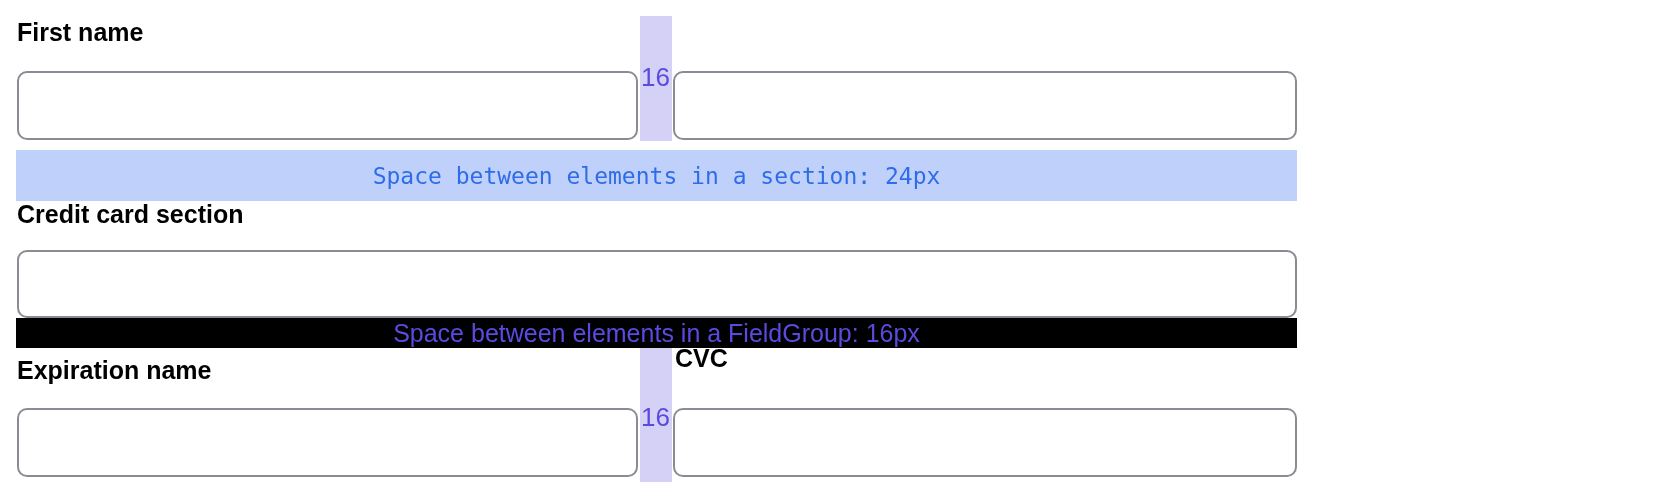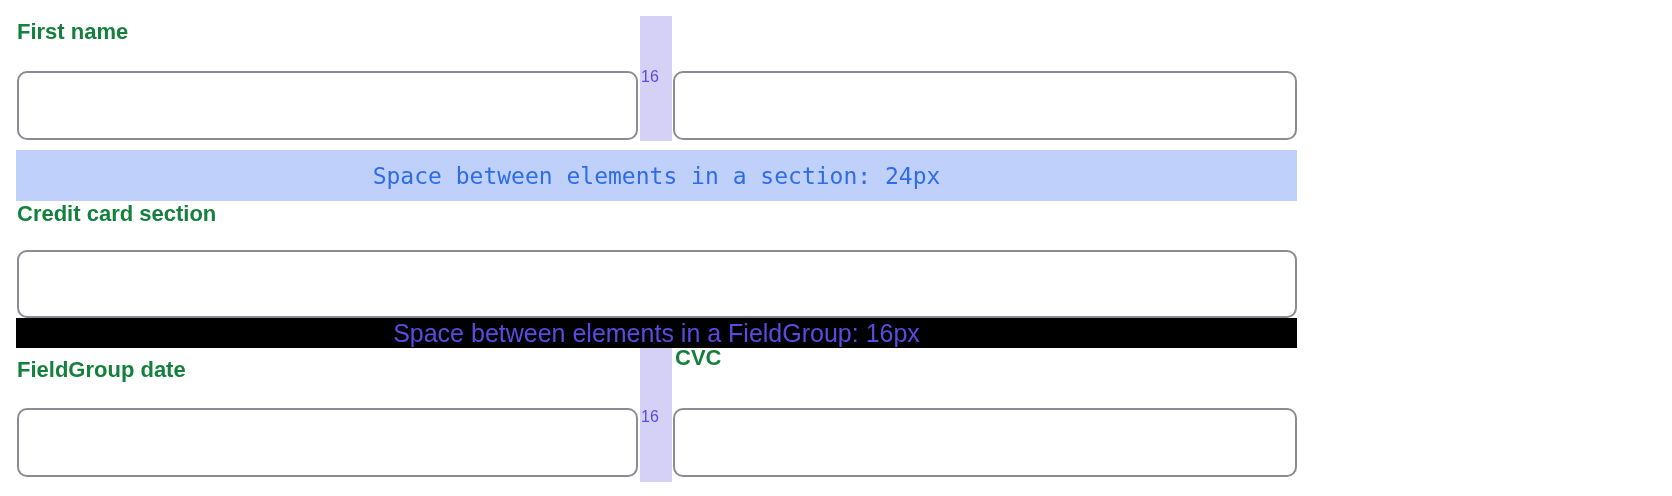--- a/index.html
+++ b/index.html
@@ -10,24 +10,24 @@
   .canvas {
     position: relative;
     width: 1672px;
     height: 496px;
     background: #ffffff;
     overflow: hidden;
     font-family: "Liberation Sans", sans-serif;
   }
   .field-label {
     position: absolute;
-    font-size: 22px;
+    font-size: 25px;
     font-weight: 600;
     line-height: 30px;
-    color: #15803d;
+    color: #000000;
     white-space: nowrap;
   }
   .text-input {
     position: absolute;
     box-sizing: border-box;
     border: 2px solid #8b8b94;
     border-radius: 10px;
     background: #ffffff;
     padding: 0 14px;
     font-family: "Liberation Sans", sans-serif;
@@ -36,21 +36,21 @@
     outline: none;
   }
   .vband {
     position: absolute;
     width: 32px;
     background: #d5d0f5;
   }
   .vband-value {
     position: absolute;
     left: 1px;
-    font-size: 16px;
+    font-size: 26px;
     font-weight: 500;
     line-height: 26px;
     color: #5b4ae0;
   }
   .hband {
     position: absolute;
     left: 16px;
     width: 1281px;
     display: flex;
     align-items: center;
@@ -95,21 +95,21 @@
   </div>
 
   <div class="field-label" style="left:17px; top:199px;">Credit card section</div>
 
   <input class="text-input" style="left: 17px; top: 250px; width: 1280px; height: 68px;" aria-label="Credit card number">
 
   <div class="hband fieldgroup-band" style="top:318px; height:30px;">
     <span class="band-text">Space between elements in a FieldGroup: 16px</span>
   </div>
 
-  <div class="field-label" style="left:17px; top:355px;">FieldGroup date</div>
+  <div class="field-label" style="left:17px; top:355px;">Expiration name</div>
   <div class="field-label" style="left:675px; top:343px;">CVC</div>
 
   <input class="text-input" style="left: 17px; top: 408px; width: 621px; height: 69px;" aria-label="Expiration date">
   <input class="text-input" style="left: 673px; top: 408px; width: 624px; height: 69px;" aria-label="CVC">
 
   <div class="vband" style="left:640px; top:348px; height:134px;">
     <span class="vband-value" style="top:56px;">16</span>
   </div>
 
 </div>

